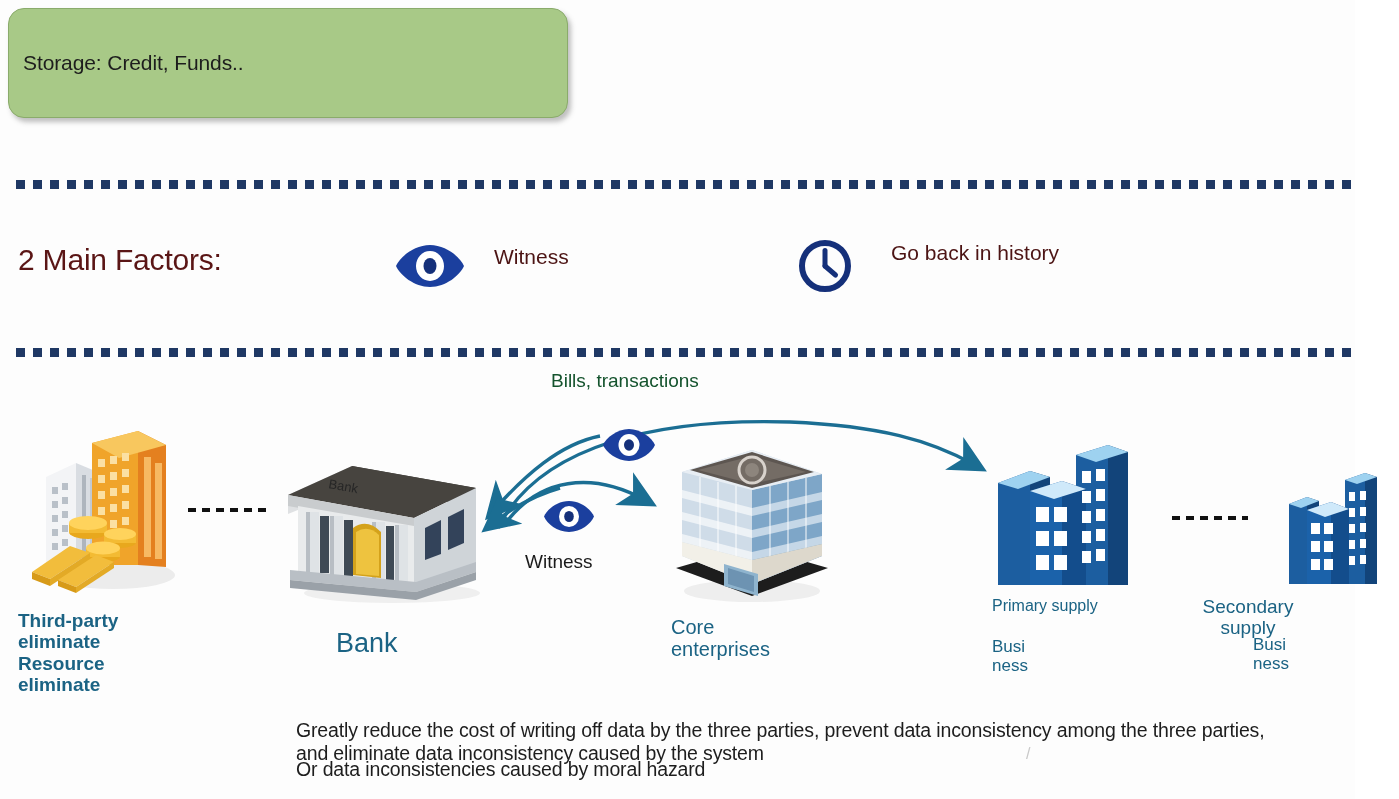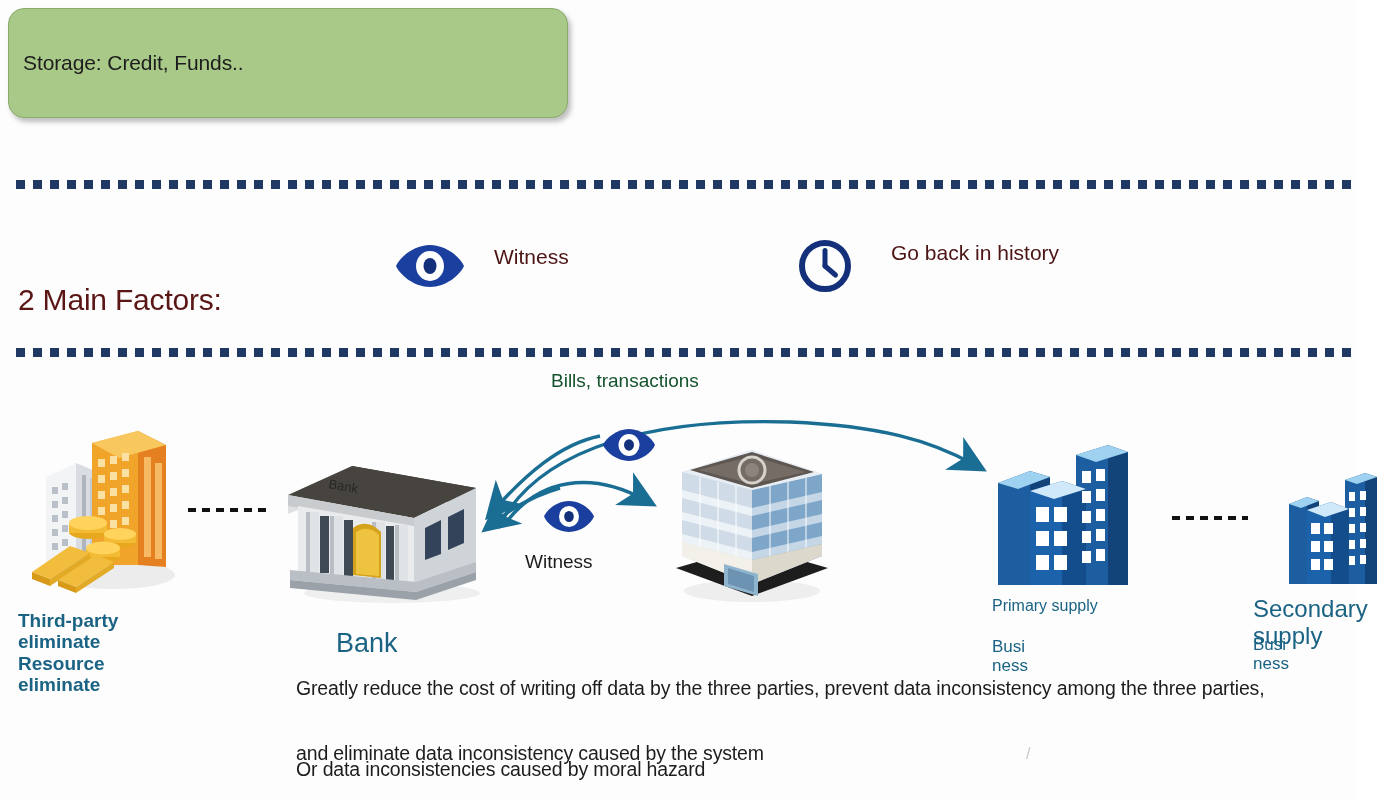--- a/index.html
+++ b/index.html
@@ -54,21 +54,20 @@
   #dot-sep-top    { left: 16px; top: 180px; width: 1337px; }
   #dot-sep-bottom { left: 16px; top: 348px; width: 1337px; }
 
   
   #factors-title {
     position: absolute;
     left: 18px; top: 243px;
     font-size: 30px;
     color: #5a1515;
     letter-spacing: -0.2px;
-    margin-top: 40px;
   }
   .factor-label {
     position: absolute;
     font-size: 21px;
     color: #4c1414;
     line-height: 1.2;
   }
   #factor-witness-label { left: 494px; top: 244px; }
   #factor-history-label { left: 876px; top: 240px; width: 170px; margin-left: 15px; }
 
@@ -96,21 +95,21 @@
   #label-bank     { left: 336px; top: 628px; font-size: 27px; }
 
   #node-core      { left: 660px; top: 438px; width: 180px; height: 170px; }
   #label-core     { left: 671px; top: 616px; width: 130px; font-size: 20px; }
 
   #node-primary   { left: 988px; top: 443px; width: 150px; height: 155px; }
   #label-primary  { left: 992px; top: 597px; width: 160px; font-size: 16px; }
   #sublabel-primary { left: 992px; top: 637px; width: 70px; font-size: 17px; }
 
   #node-secondary { left: 1283px; top: 470px; width: 100px; height: 125px; }
-  #label-secondary{ left: 1253px; top: 596px; width: 120px; font-size: 24px; }
+  #label-secondary{ left: 1188px; top: 596px; width: 120px; font-size: 19px; text-align: center; }
   #sublabel-secondary { left: 1253px; top: 635px; width: 70px; font-size: 17px; }
 
   
   .dash-conn {
     position: absolute;
     height: 4px;
     background-image: repeating-linear-gradient(to right,
         #111 0px, #111 8px,
         rgba(255,255,255,0) 8px, rgba(255,255,255,0) 14px);
   }
@@ -140,21 +139,21 @@
   }
 
   
   .caption-line {
     position: absolute;
     font-size: 19.5px;
     color: #1d1d1d;
     white-space: nowrap;
     letter-spacing: -0.15px;
   }
-  #caption-1 { left: 296px; top: 677px; }
+  #caption-1 { left: 296px; top: 719px; }
   #caption-2 { left: 296px; top: 742px; }
   #caption-3 { left: 296px; top: 758px; }
 
   
   #artifact-slash {
     position: absolute;
     left: 1026px; top: 745px;
     font-size: 16px;
     color: #c9c9c9;
   }
@@ -375,20 +374,24 @@
         <line x1="146" y1="40" x2="146" y2="116"></line>
       </g>
 
       <polygon points="22,104 92,122 92,146 22,118" fill="#f2f0e8"></polygon>
       <polygon points="92,122 162,106 162,118 92,146" fill="#ddd8cc"></polygon>
 
       <polygon points="64,126 98,136 98,158 64,148" fill="#8fb4ce"></polygon>
       <polygon points="68,130 94,138 94,154 68,146" fill="#6d93b2"></polygon>
     </svg>
   </div>
+  <div class="node-label" id="label-core">
+    <div>Core</div>
+    <div>enterprises</div>
+  </div>
 
   <div class="node" id="node-primary">
     <svg viewBox="0 0 150 155" width="150" height="155">
 
       <polygon points="10,40 42,28 42,142 10,142" fill="#1c5ea0"></polygon>
       <polygon points="42,28 62,34 62,142 42,142" fill="#12447a"></polygon>
       <polygon points="10,40 42,28 62,34 30,46" fill="#9ed2f0"></polygon>
 
       <polygon points="88,12 120,2 120,142 88,142" fill="#1c5ea0"></polygon>
       <polygon points="120,2 140,9 140,142 120,142" fill="#12447a"></polygon>

